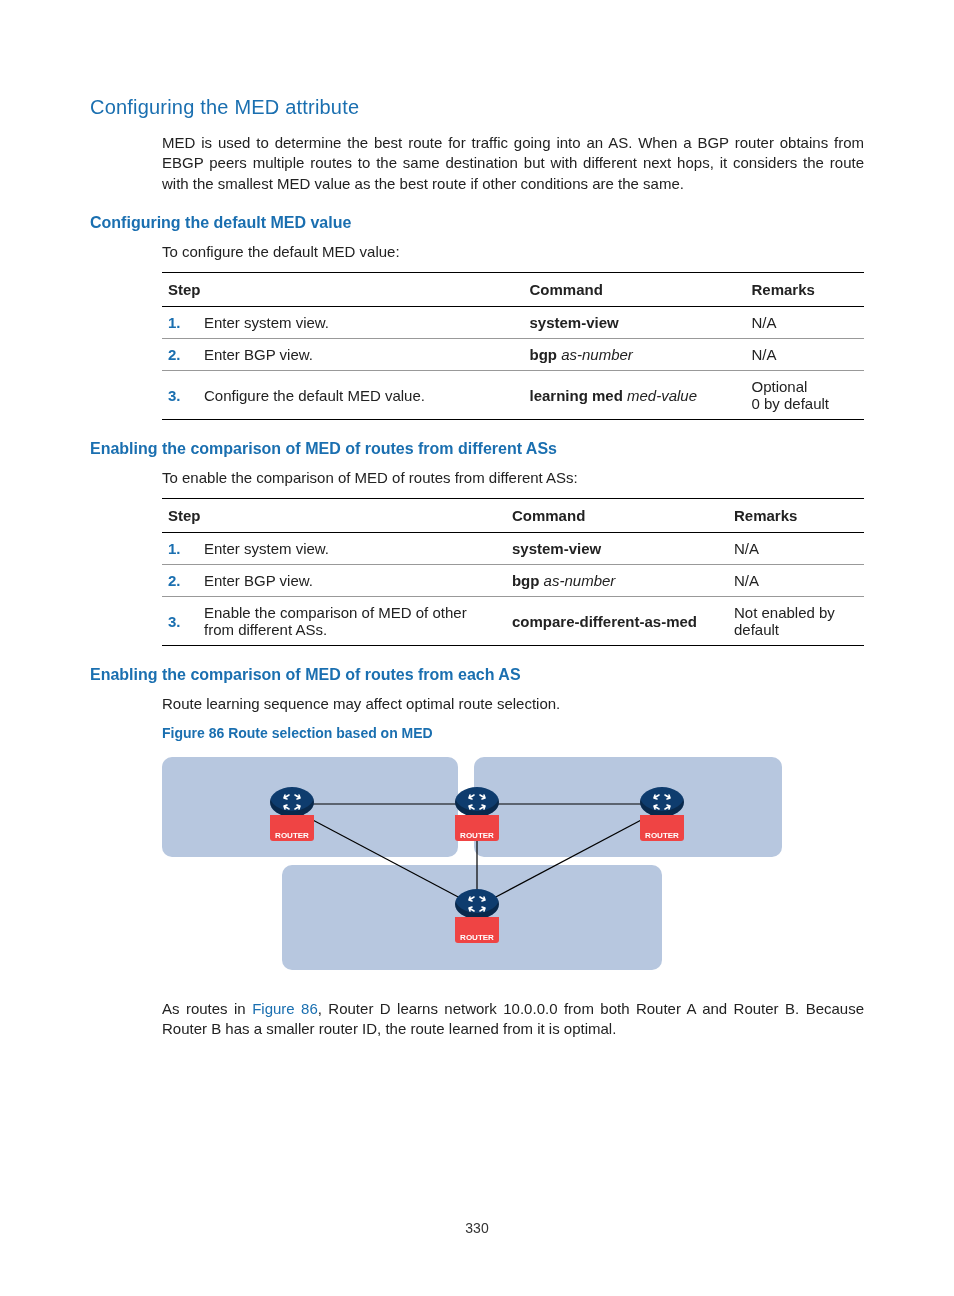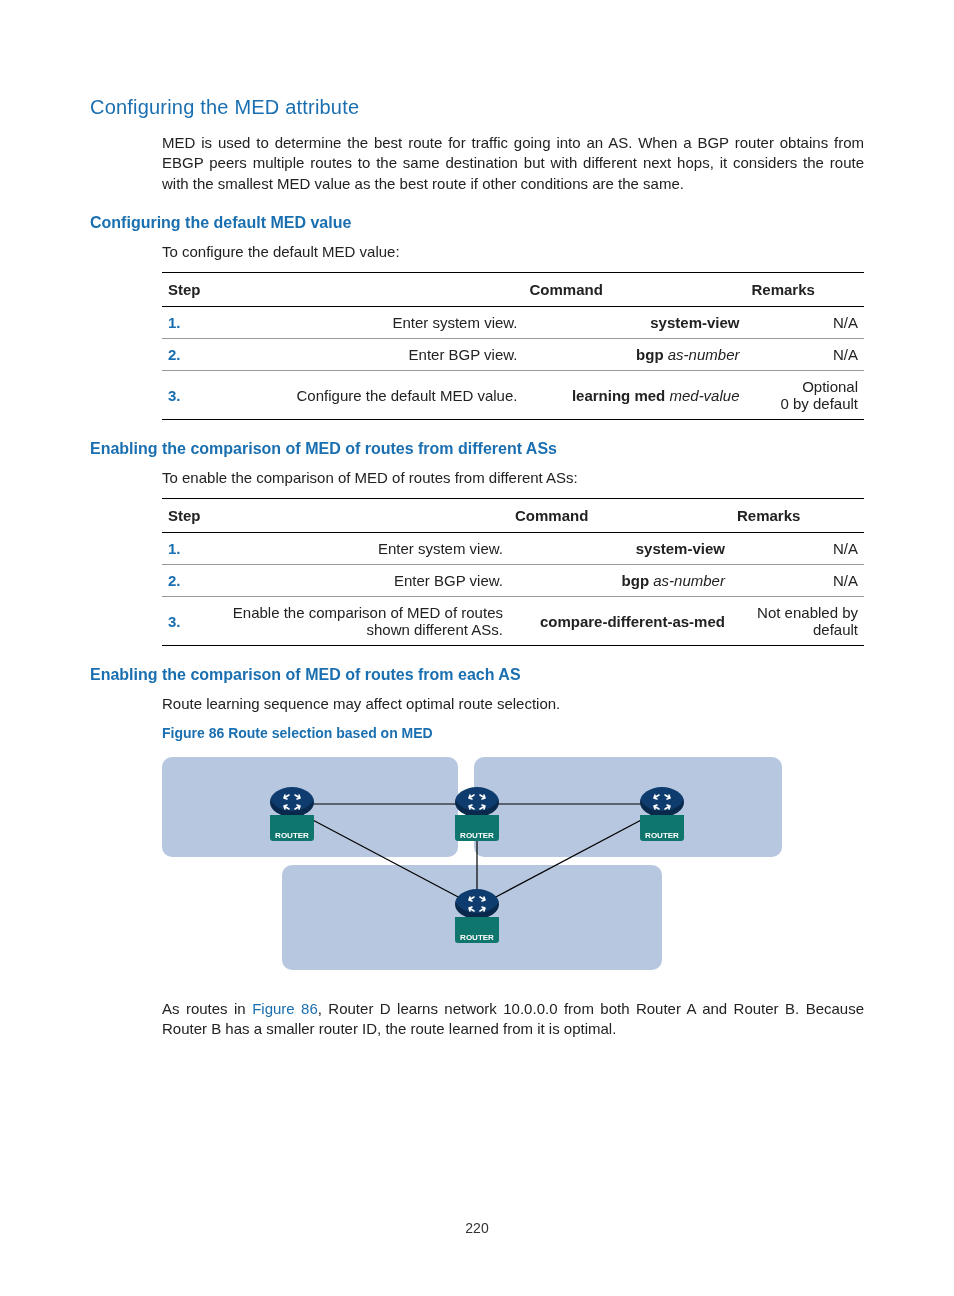--- a/index.html
+++ b/index.html
@@ -50,21 +50,20 @@
     text-align:left;
     font-weight:700;
     padding:8px 6px;
     border-top:1px solid #000;
     border-bottom:1px solid #000;
   }
   td{
     padding:7px 6px;
     border-bottom:1px solid #999;
     vertical-align:middle;
-    text-align:right;
   }
   tbody tr:last-child td{border-bottom:1px solid #000;}
   td.num{
     color:var(--blue);
     font-weight:700;
     width:24px;
     text-align:left;
   }
   td.step{}
   td.cmd .bold{font-weight:700;}
@@ -97,21 +96,21 @@
   .router .body{
     width:44px;height:30px;
     background:#0e3c6e;
     border-radius:50%/50%;
     box-shadow:inset 0 -6px 0 rgba(0,0,0,.3);
     display:flex;align-items:center;justify-content:center;
   }
   .router .body svg{width:24px;height:20px;}
   .router .lbl{
     font-size:8px;font-weight:700;color:#fff;
-    background:#0f766e;
+    background:#ef4444;
     margin-top:-2px;
     padding:16px 3px 1px;
     border-radius:0 0 3px 3px;
   }
   svg.wires{position:absolute;left:0;top:0;width:620px;height:230px;pointer-events:none;}
   .pagefoot{
     position:absolute;
     bottom:60px;left:0;right:0;
     text-align:center;
     font-size:14px;
@@ -180,21 +179,21 @@
       <td>N/A</td>
     </tr>
     <tr>
       <td class="num">2.</td>
       <td class="step">Enter BGP view.</td>
       <td class="cmd"><span class="bold">bgp</span><span class="it"> as-number</span></td>
       <td>N/A</td>
     </tr>
     <tr>
       <td class="num">3.</td>
-      <td class="step">Enable the comparison of MED of routes shown different ASs.</td>
+      <td class="step">Enable the comparison of MED of other from different ASs.</td>
       <td class="cmd"><span class="bold">compare-different-as-med</span><span class="it"></span></td>
       <td>Not enabled by default</td>
     </tr>
   </tbody>
 </table>
 
 <h2>Enabling the comparison of MED of routes from each AS</h2>
 <p class="para short">Route learning sequence may affect optimal route selection.</p>
 <div class="figcap">Figure 86 Route selection based on MED</div>
 
@@ -260,13 +259,13 @@
         </svg>
       </div>
     <div class="lbl">ROUTER</div>
   </div>
 </div>
 
 <p class="para" style="margin-top:20px;text-align:justify">
   <span>As routes in </span><span class="reflink">Figure 86</span><span>, Router D learns network 10.0.0.0 from both Router A and Router B. Because Router B has a smaller router ID, the route learned from it is optimal.</span>
 </p>
 
-<div class="pagefoot">220</div>
+<div class="pagefoot">330</div>
 
 </body></html>

